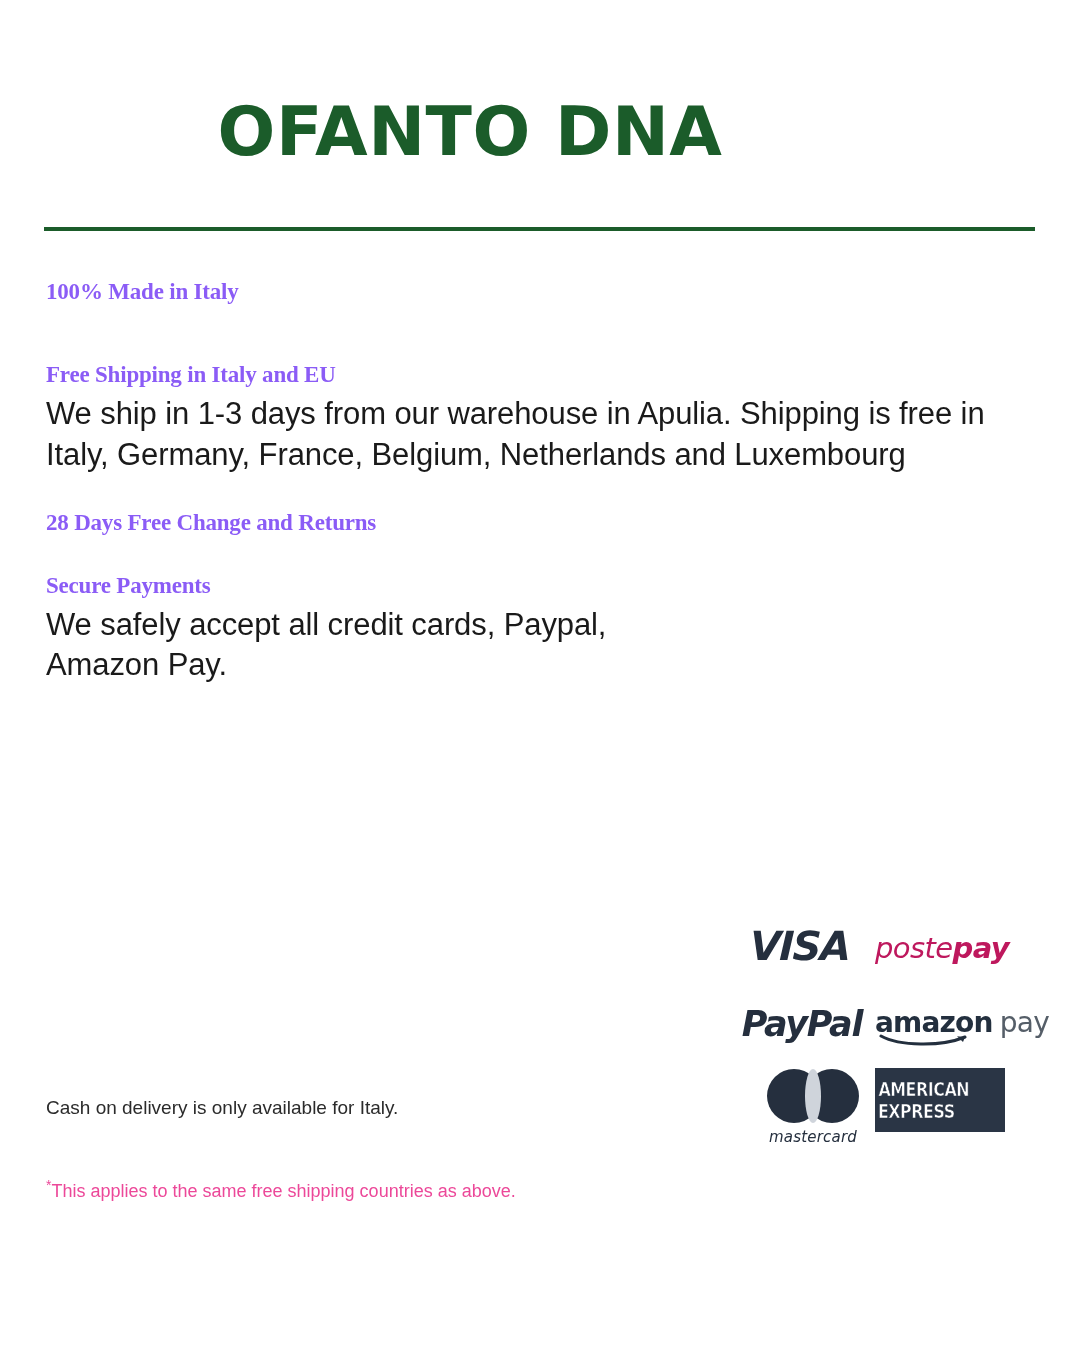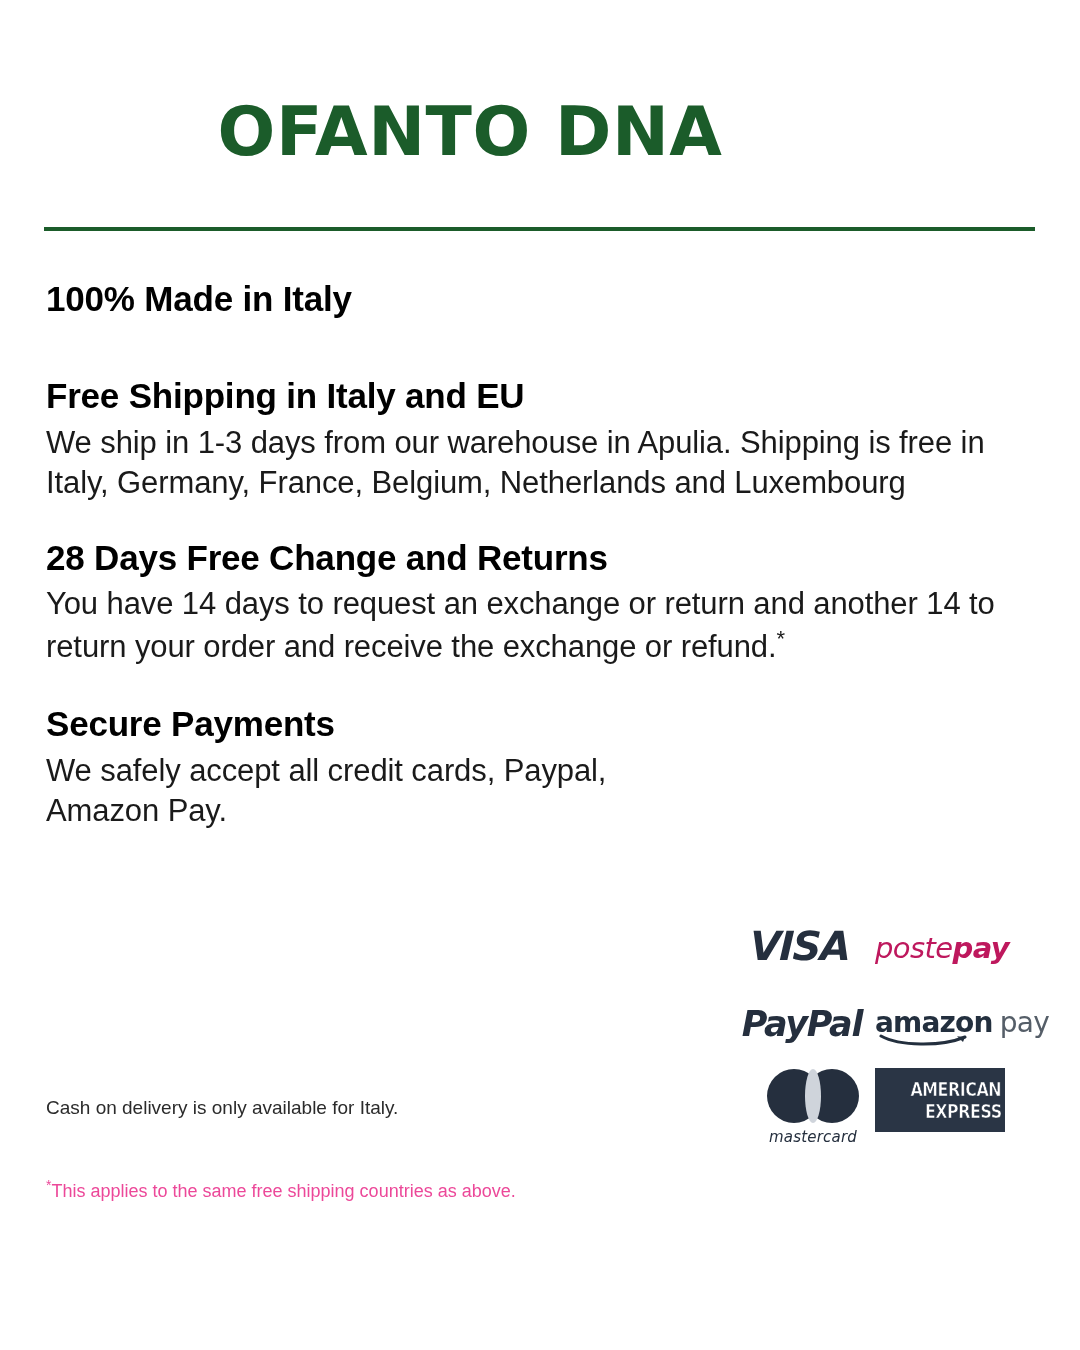--- a/index.html
+++ b/index.html
@@ -51,25 +51,26 @@
   .content {
     position: absolute;
     top: 278px;
     left: 46px;
     width: 990px;
   }
   .section { margin-bottom: 0; }
 
   h2.sec-head {
     margin: 0;
-    color: #000000;
-    font-weight: 700;
-    font-size: 35px;
+    color: #8b5cf6;
+    font-weight: 700;
+    font-size: 23px;
     line-height: 1.18;
     letter-spacing: -0.2px;
+    font-family: Liberation Serif, serif;
   }
   p.sec-body {
     margin: 6px 0 0 0;
     font-size: 31px;
     line-height: 1.30;
     color: #1a1a1a;
     font-weight: 400;
     letter-spacing: -0.1px;
   }
   p.sec-body .star {
@@ -239,21 +240,21 @@
     left: 140px; top: 152px; width: 130px; height: 64px;
     flex-direction: column;
     justify-content: center;
     background: #2a3545;
     padding: 0;
   }
   .amex-inner {
     width: 100%;
     display: flex;
     flex-direction: column;
-    align-items: flex-end;
+    align-items: flex-start;
     justify-content: center;
     gap: 3px;
   }
   .amex-line {
     font-family: "DejaVu Sans Condensed", "DejaVu Sans", "Liberation Sans", sans-serif;
     font-weight: 700;
     font-size: 19px;
     line-height: 1;
     color: #ffffff;
     letter-spacing: -0.5px;
@@ -282,21 +283,20 @@
 
     <div class="section">
       <h2 class="sec-head">Free Shipping in Italy and EU</h2>
       <p class="sec-body">We ship in 1-3 days from our warehouse in Apulia. Shipping is free in Italy, Germany, France, Belgium, Netherlands and Luxembourg</p>
     </div>
 
     <div class="gap-md"></div>
 
     <div class="section">
       <h2 class="sec-head">28 Days Free Change and Returns</h2>
-      <p class="sec-body"><span>You have 14 days to request an exchange or return and another 14 to return your order and receive the exchange or refund.</span><span class="star">*</span></p>
     </div>
 
     <div class="gap-sm"></div>
 
     <div class="section payments-row">
       <div class="pay-text">
         <h2 class="sec-head">Secure Payments</h2>
         <p class="sec-body">We safely accept all credit cards, Paypal, Amazon Pay.</p>
       </div>
     </div>

